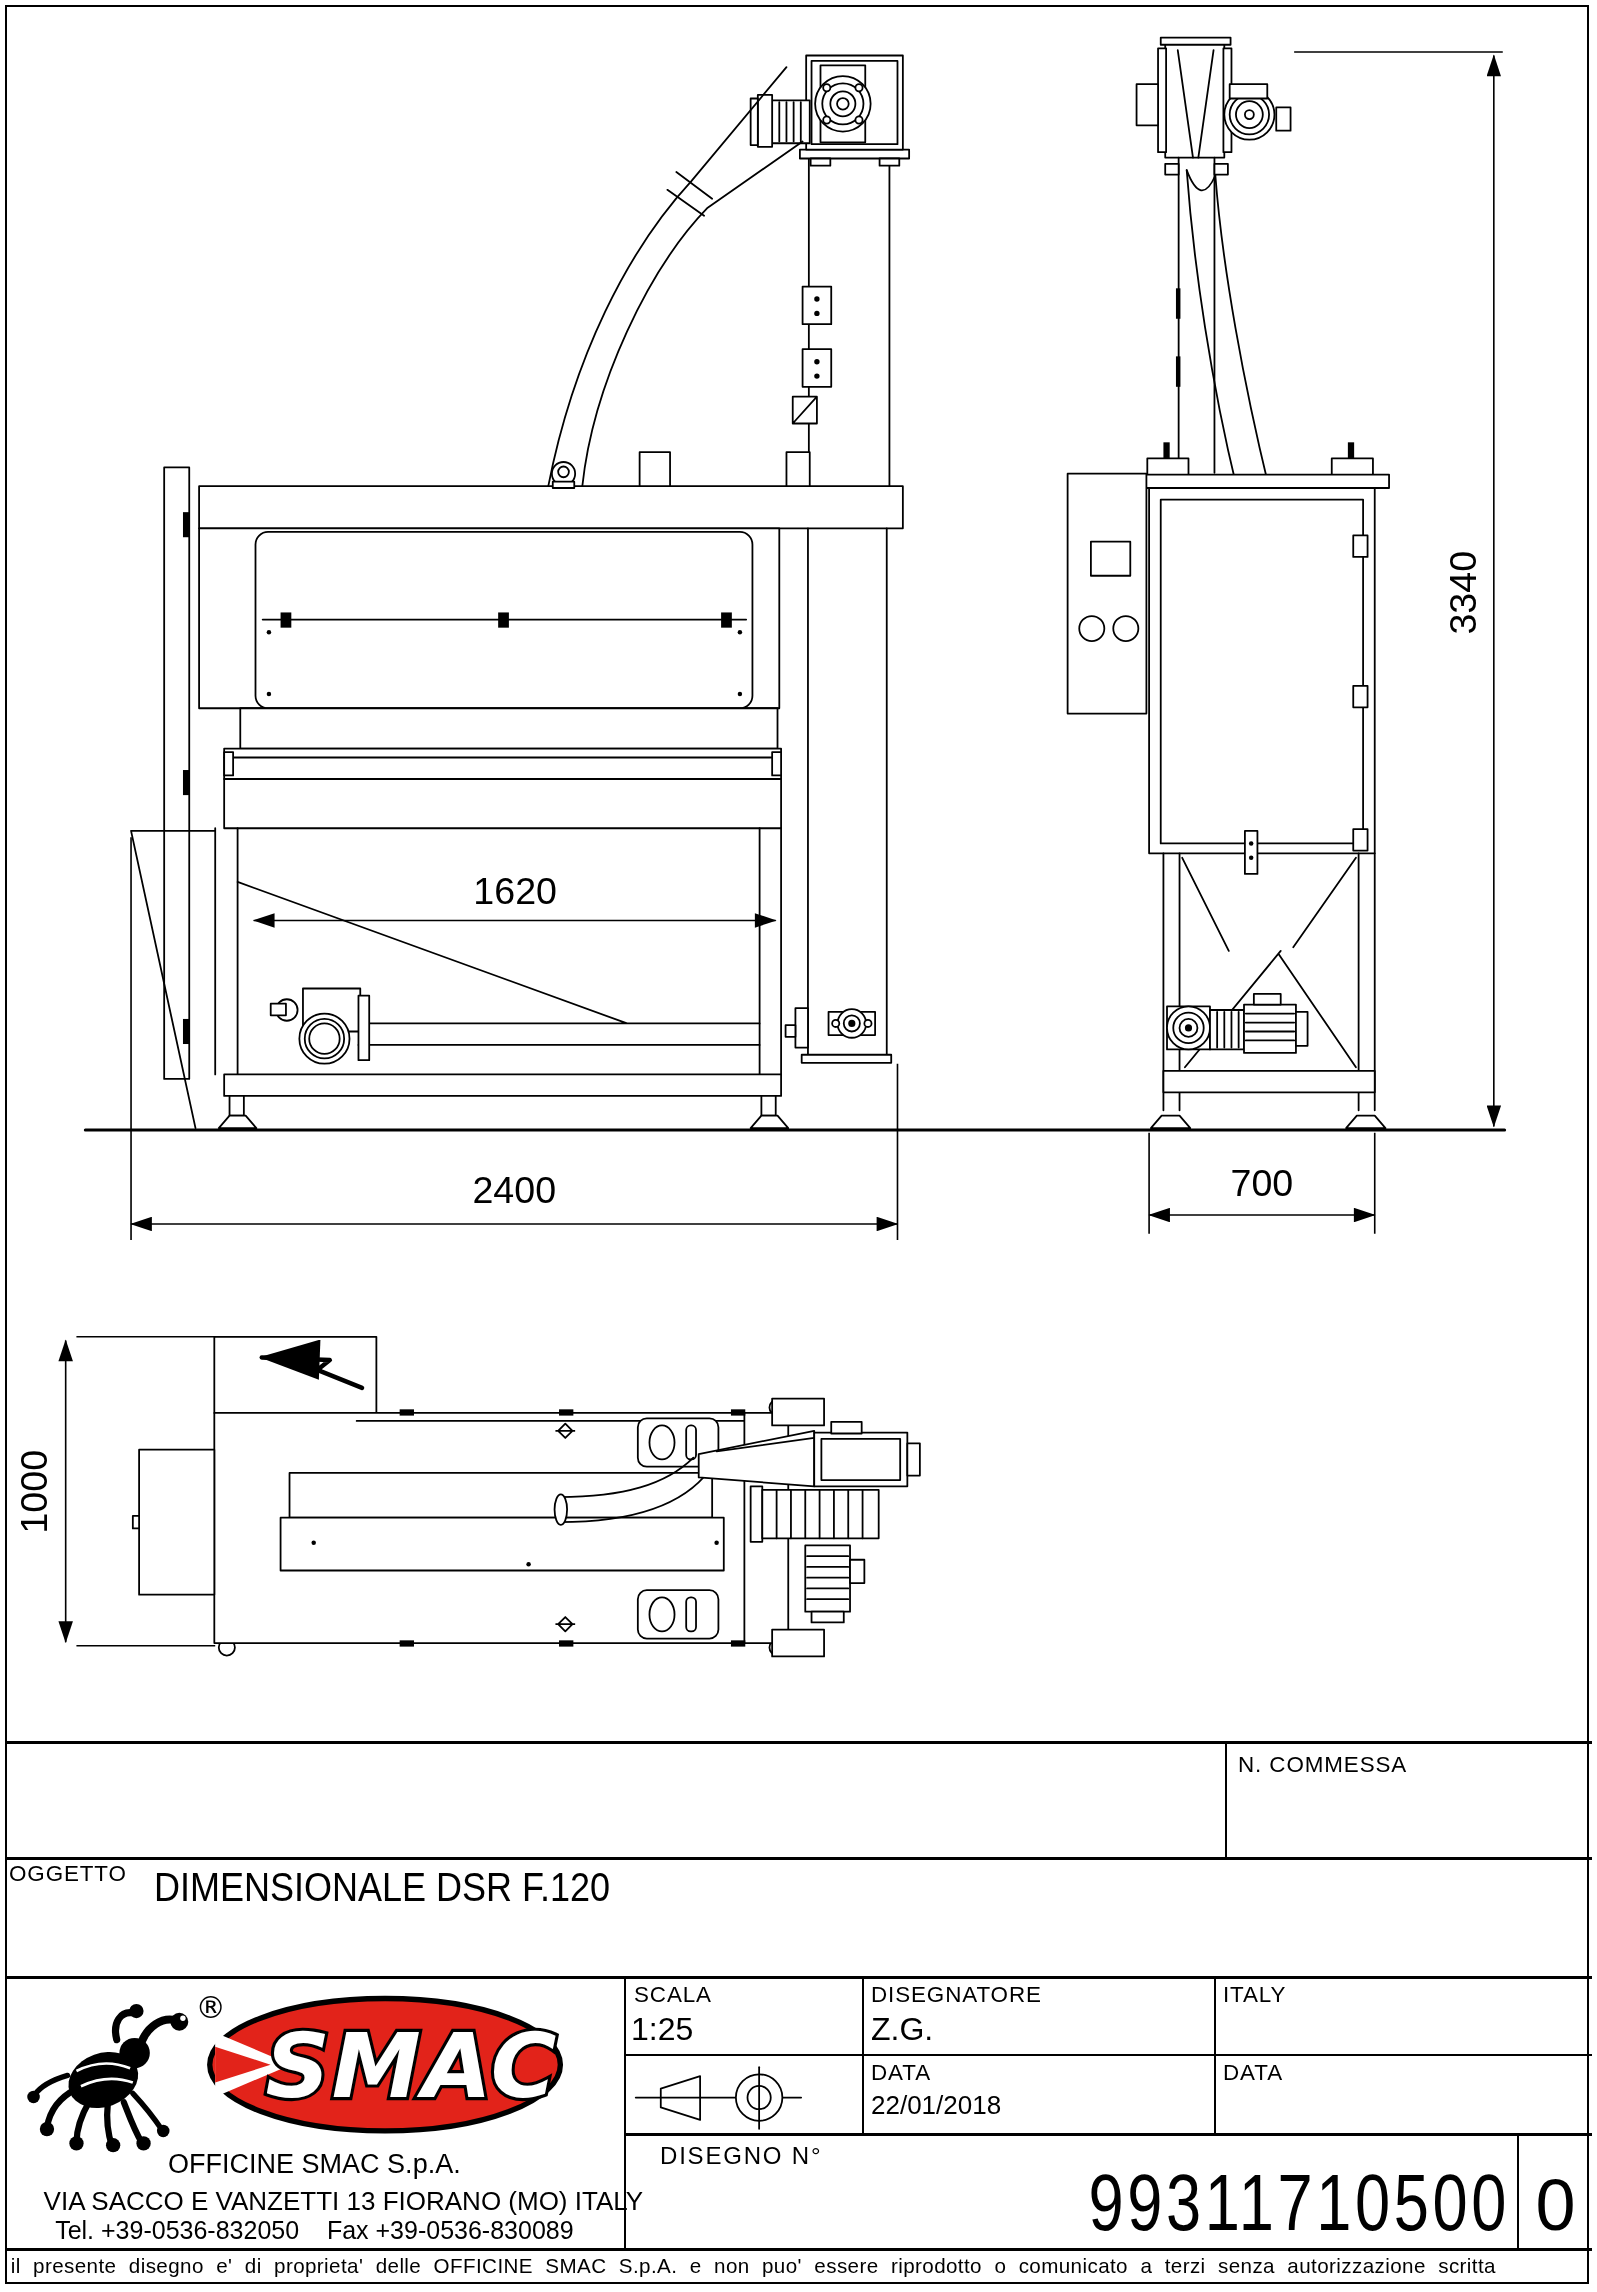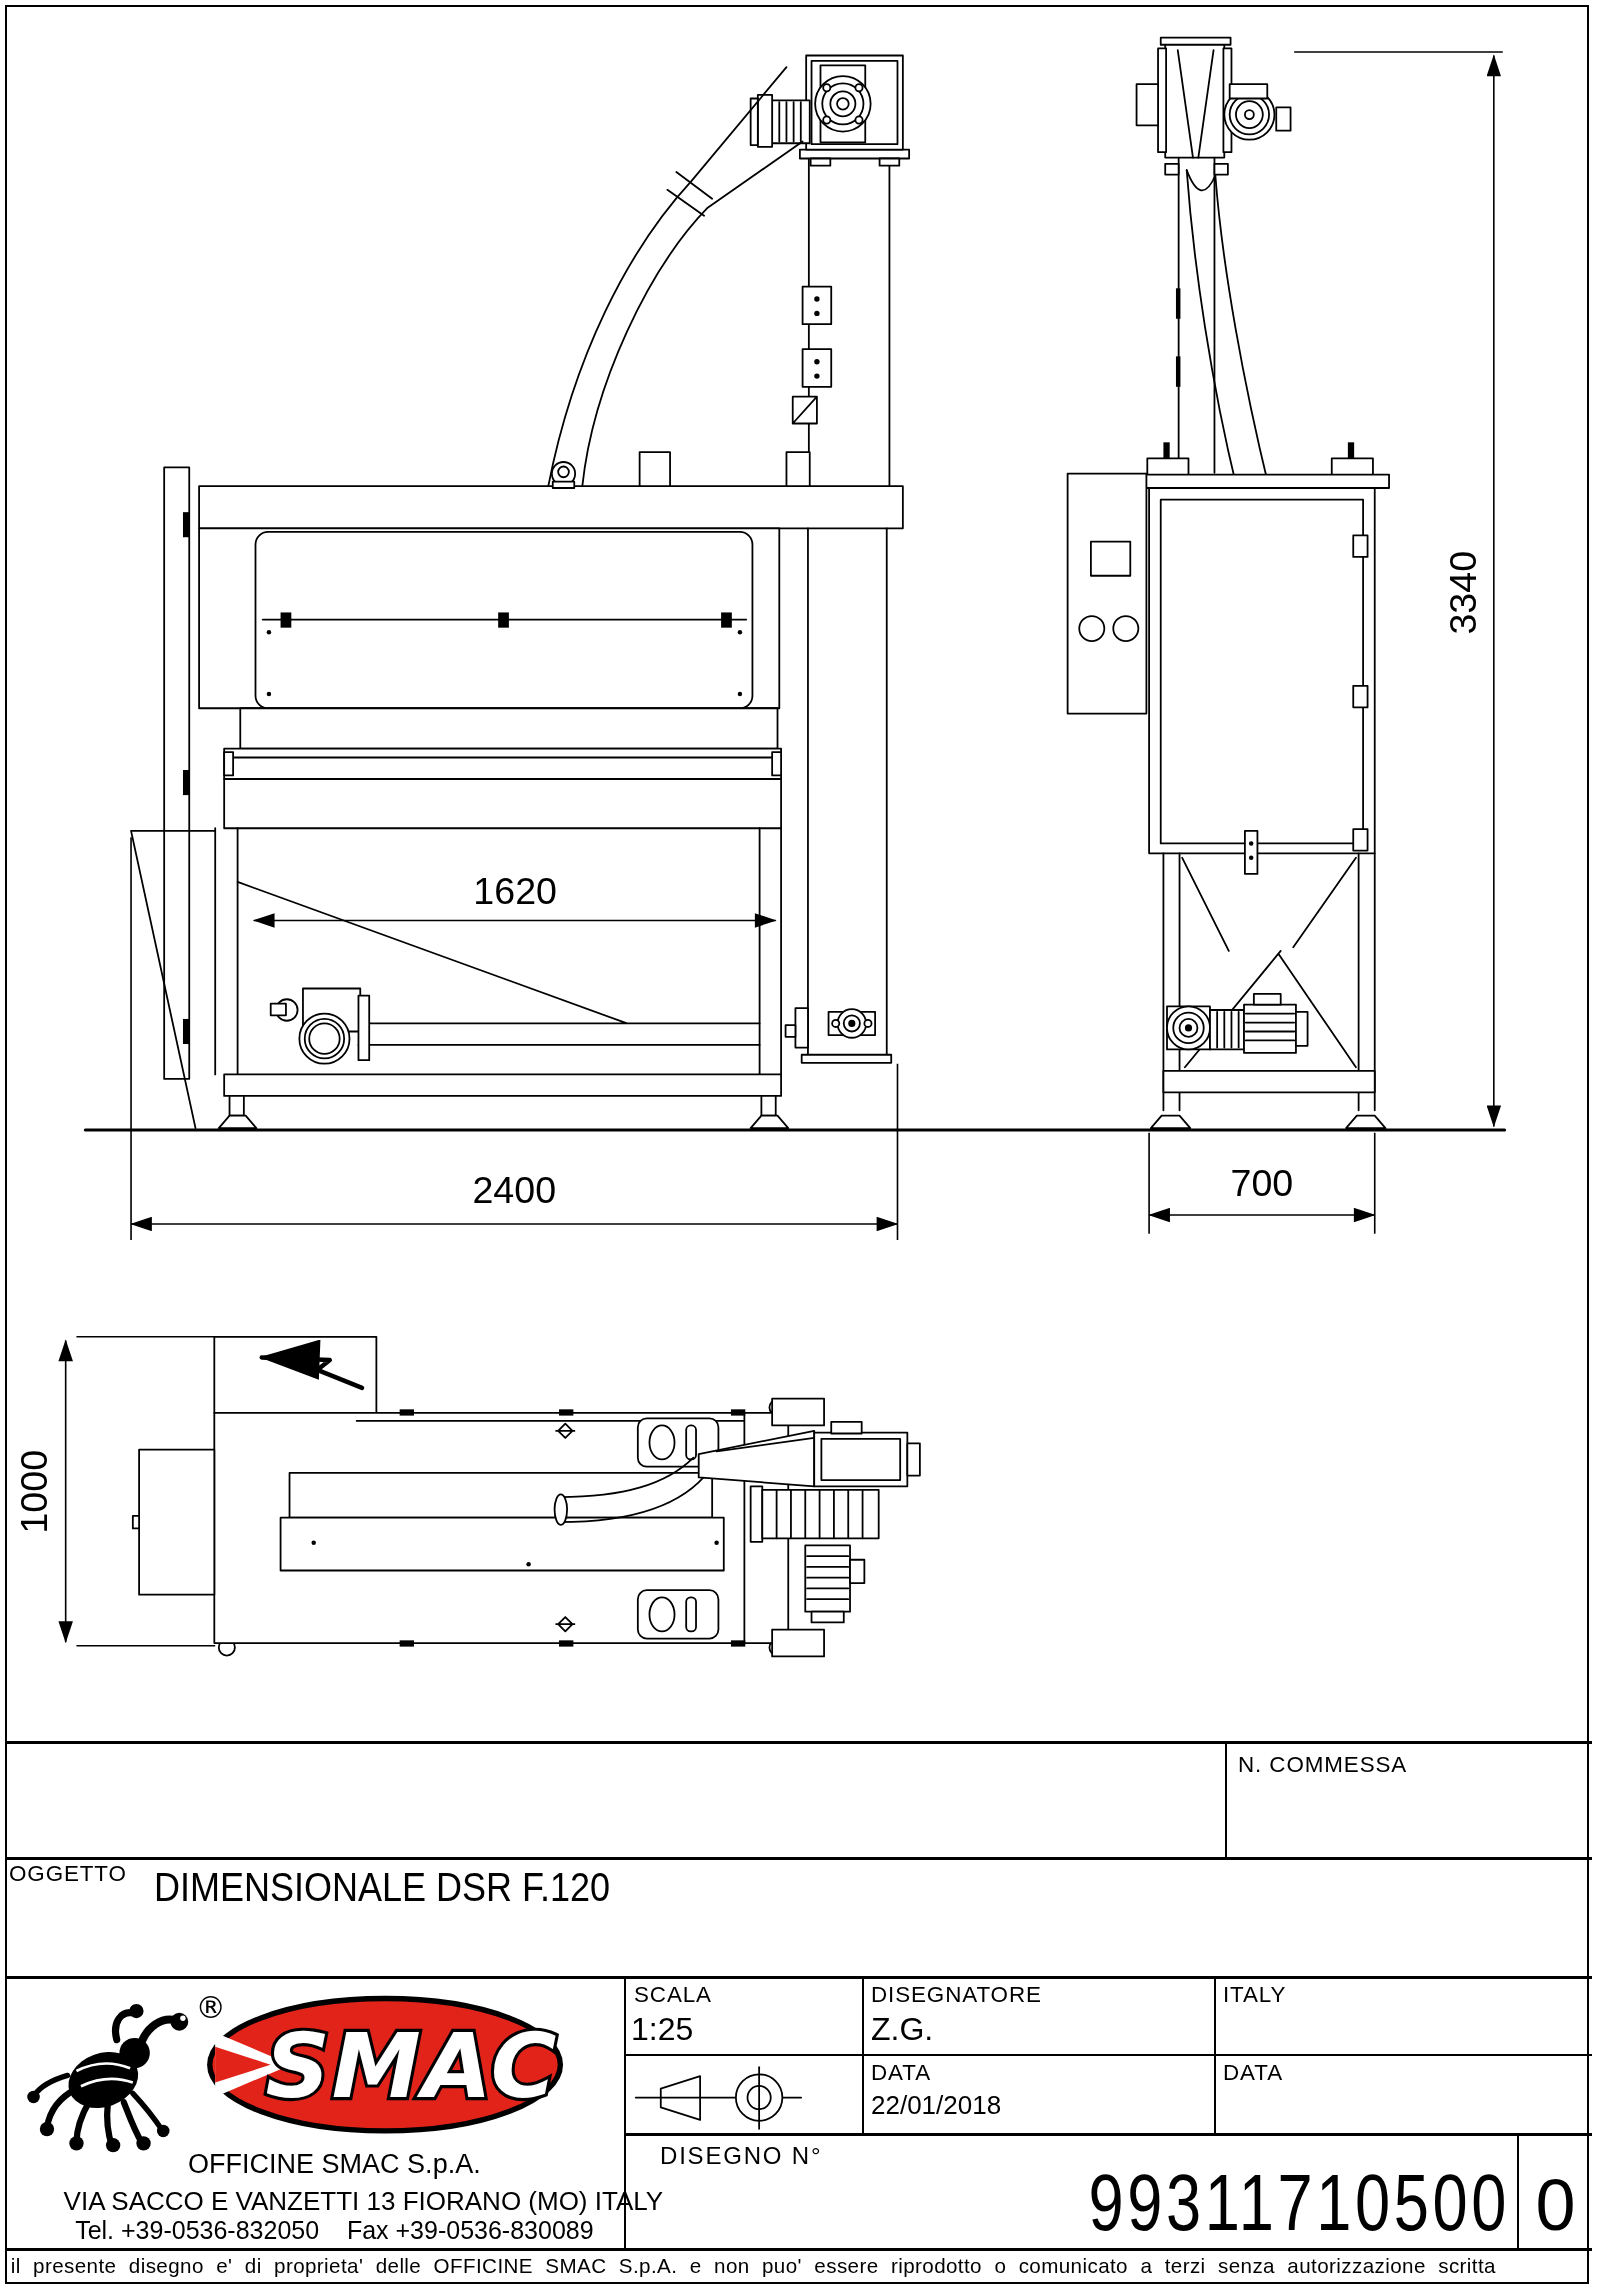--- a/index.html
+++ b/index.html
@@ -5,21 +5,21 @@
   html,body{margin:0;padding:0;background:#fff;}
   body{width:1598px;height:2293px;position:relative;font-family:"Liberation Sans",sans-serif;color:#000;overflow:hidden;}
   .hline{position:absolute;background:#000;}
   .vline{position:absolute;background:#000;}
   .frame{position:absolute;left:5.4px;top:5.4px;width:1584px;height:2279px;border:2.2px solid #000;box-sizing:border-box;}
   .lbl{position:absolute;font-size:22.4px;letter-spacing:0.9px;white-space:nowrap;text-align:center;}
   .val{position:absolute;white-space:nowrap;}
   .big-title{position:absolute;font-size:40px;letter-spacing:0;transform:scaleX(.9);transform-origin:left center;white-space:nowrap;}
   .disegno-num{position:absolute;font-size:79px;letter-spacing:4.5px;transform:scaleX(.8);transform-origin:right center;text-align:right;white-space:nowrap;}
   .rev-num{position:absolute;font-size:72px;text-align:center;}
-  .center-line{position:absolute;text-align:center;white-space:pre;padding-left:20px;}
+  .center-line{position:absolute;text-align:center;white-space:pre;}
   .disclaimer{position:absolute;font-size:20.6px;word-spacing:6.3px;letter-spacing:0.4px;white-space:nowrap;}
   svg{position:absolute;overflow:visible;}
   .s{fill:none;stroke:#000;stroke-width:2;stroke-linejoin:round;stroke-linecap:round;}
   .s3{stroke-width:3.5;}
   .w{fill:#fff;stroke:#000;stroke-width:2;stroke-linejoin:round;}
   .f{fill:#000;stroke:none;}
   .dim{fill:none;stroke:#000;stroke-width:1.8;}
   .dimtext{font:42px "Liberation Sans",sans-serif;fill:#000;}
 </style>
 </head>

